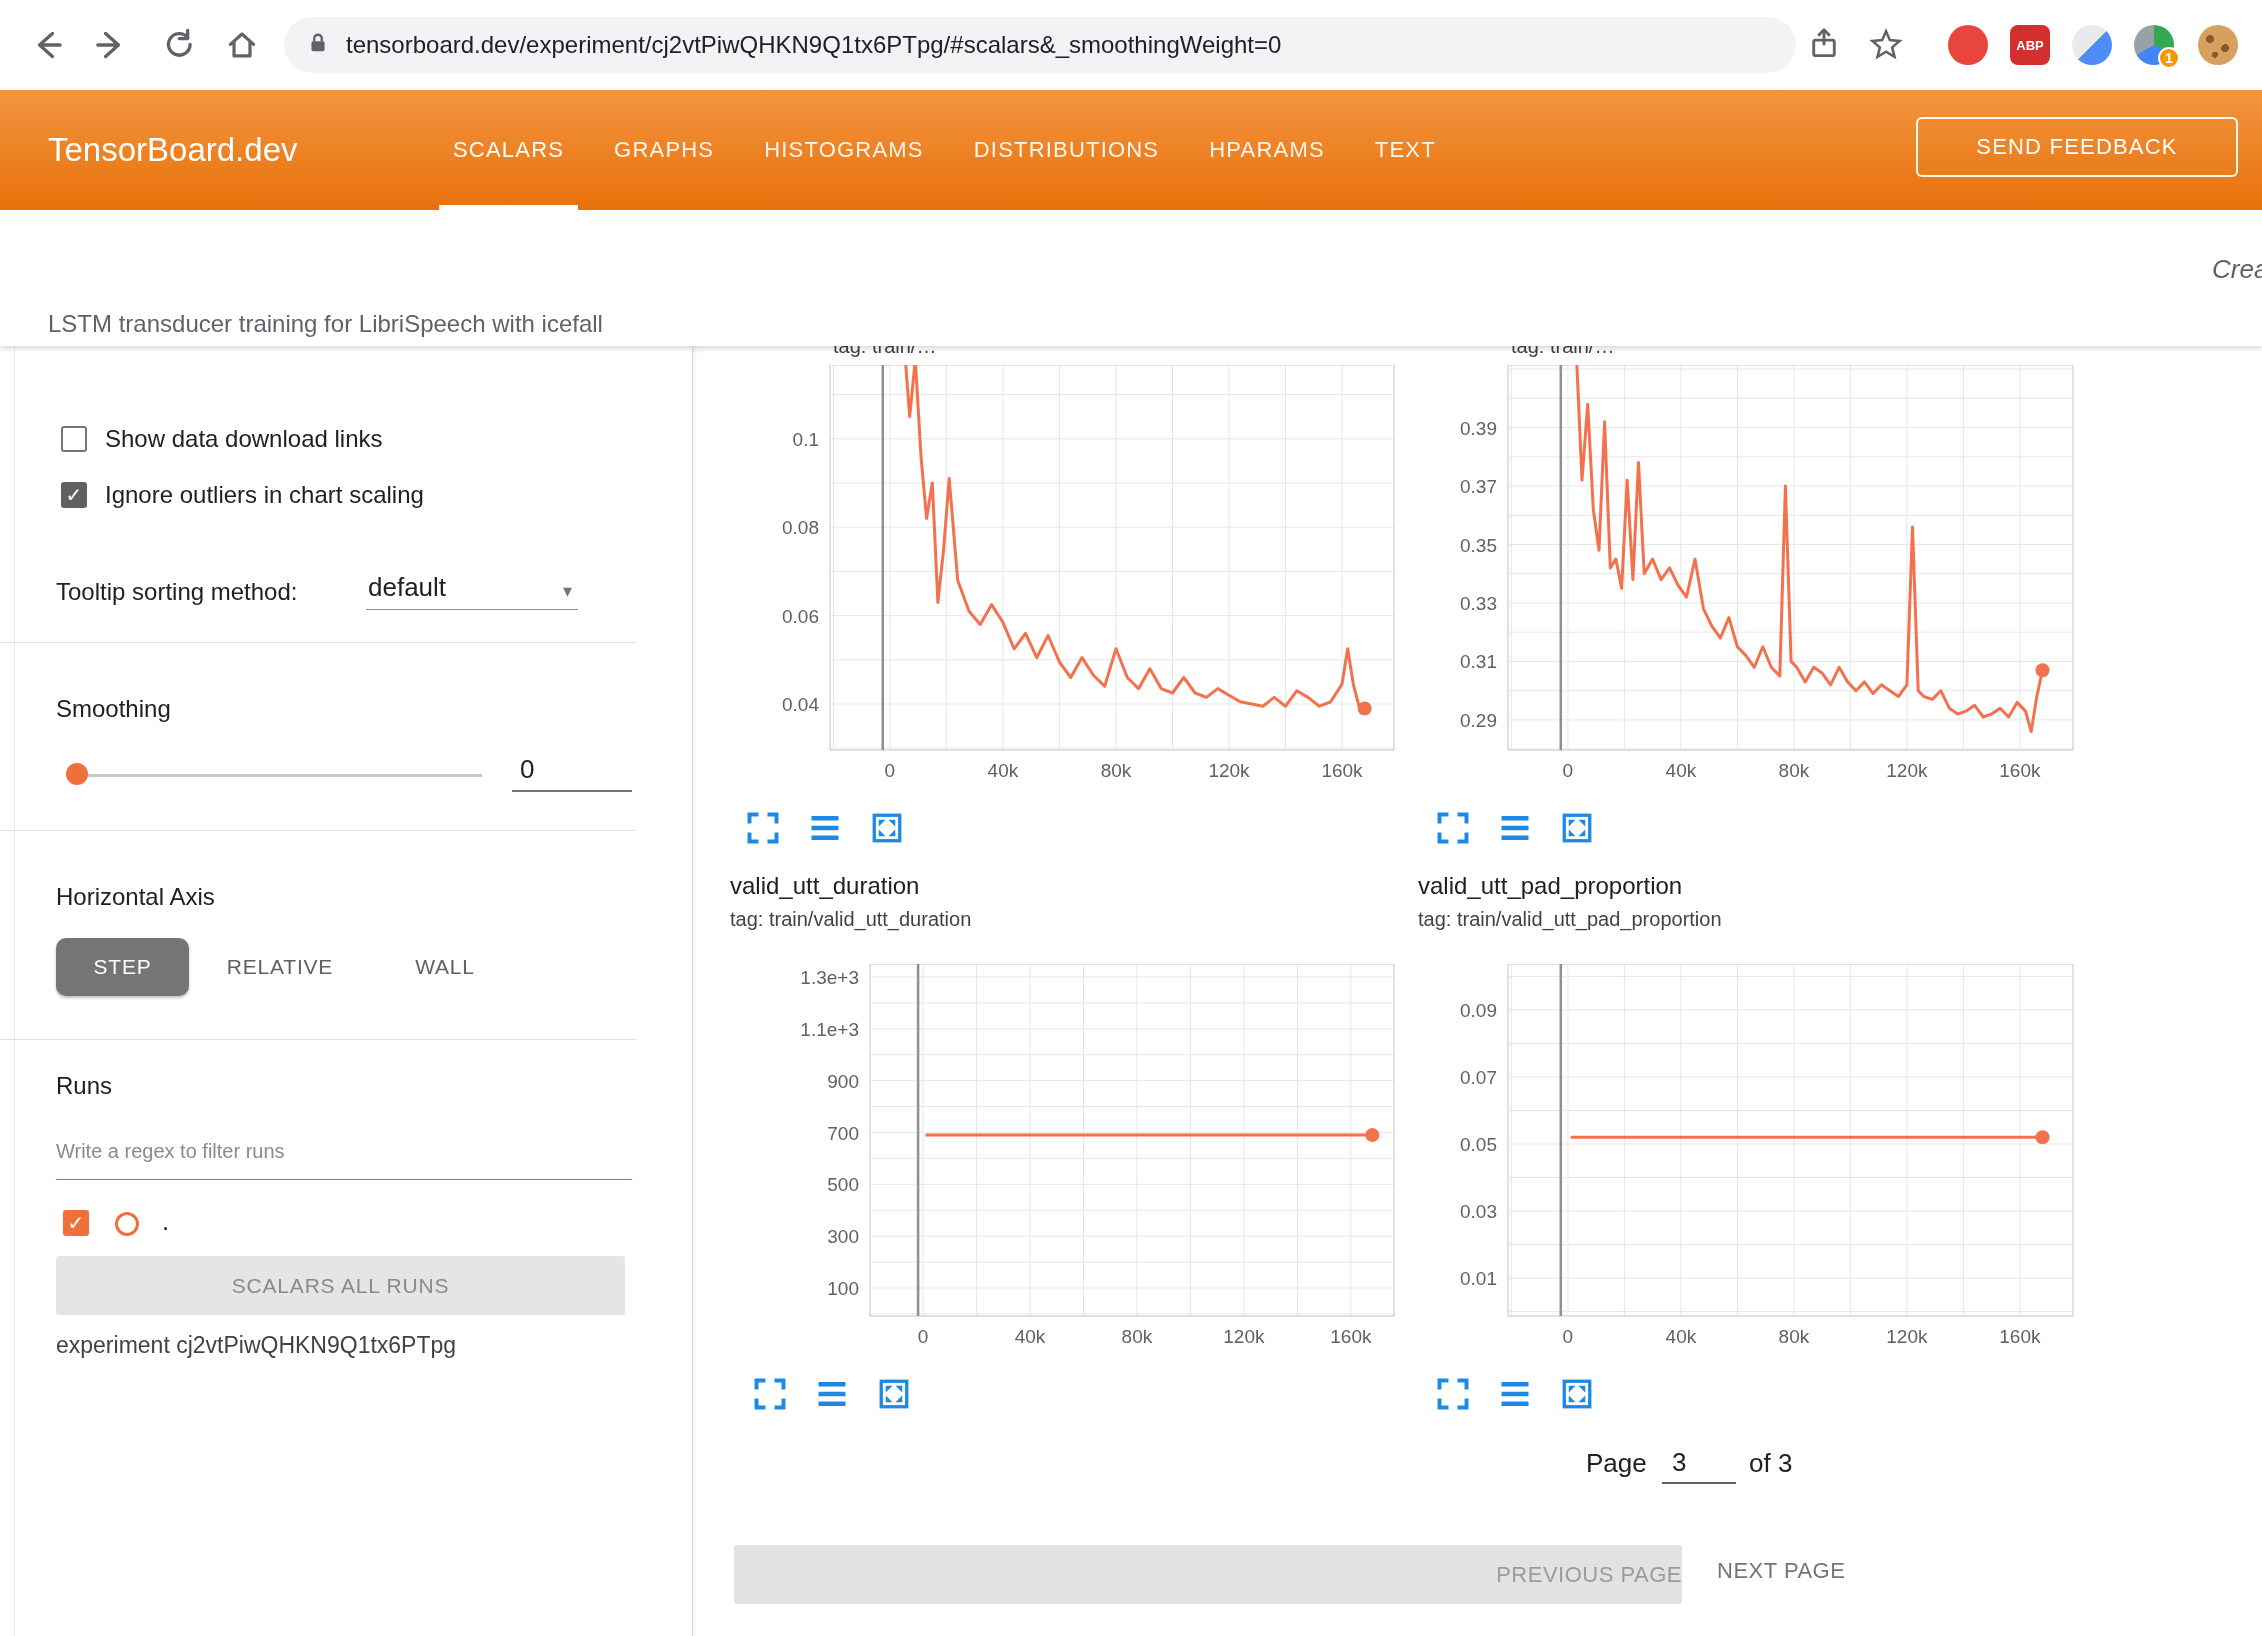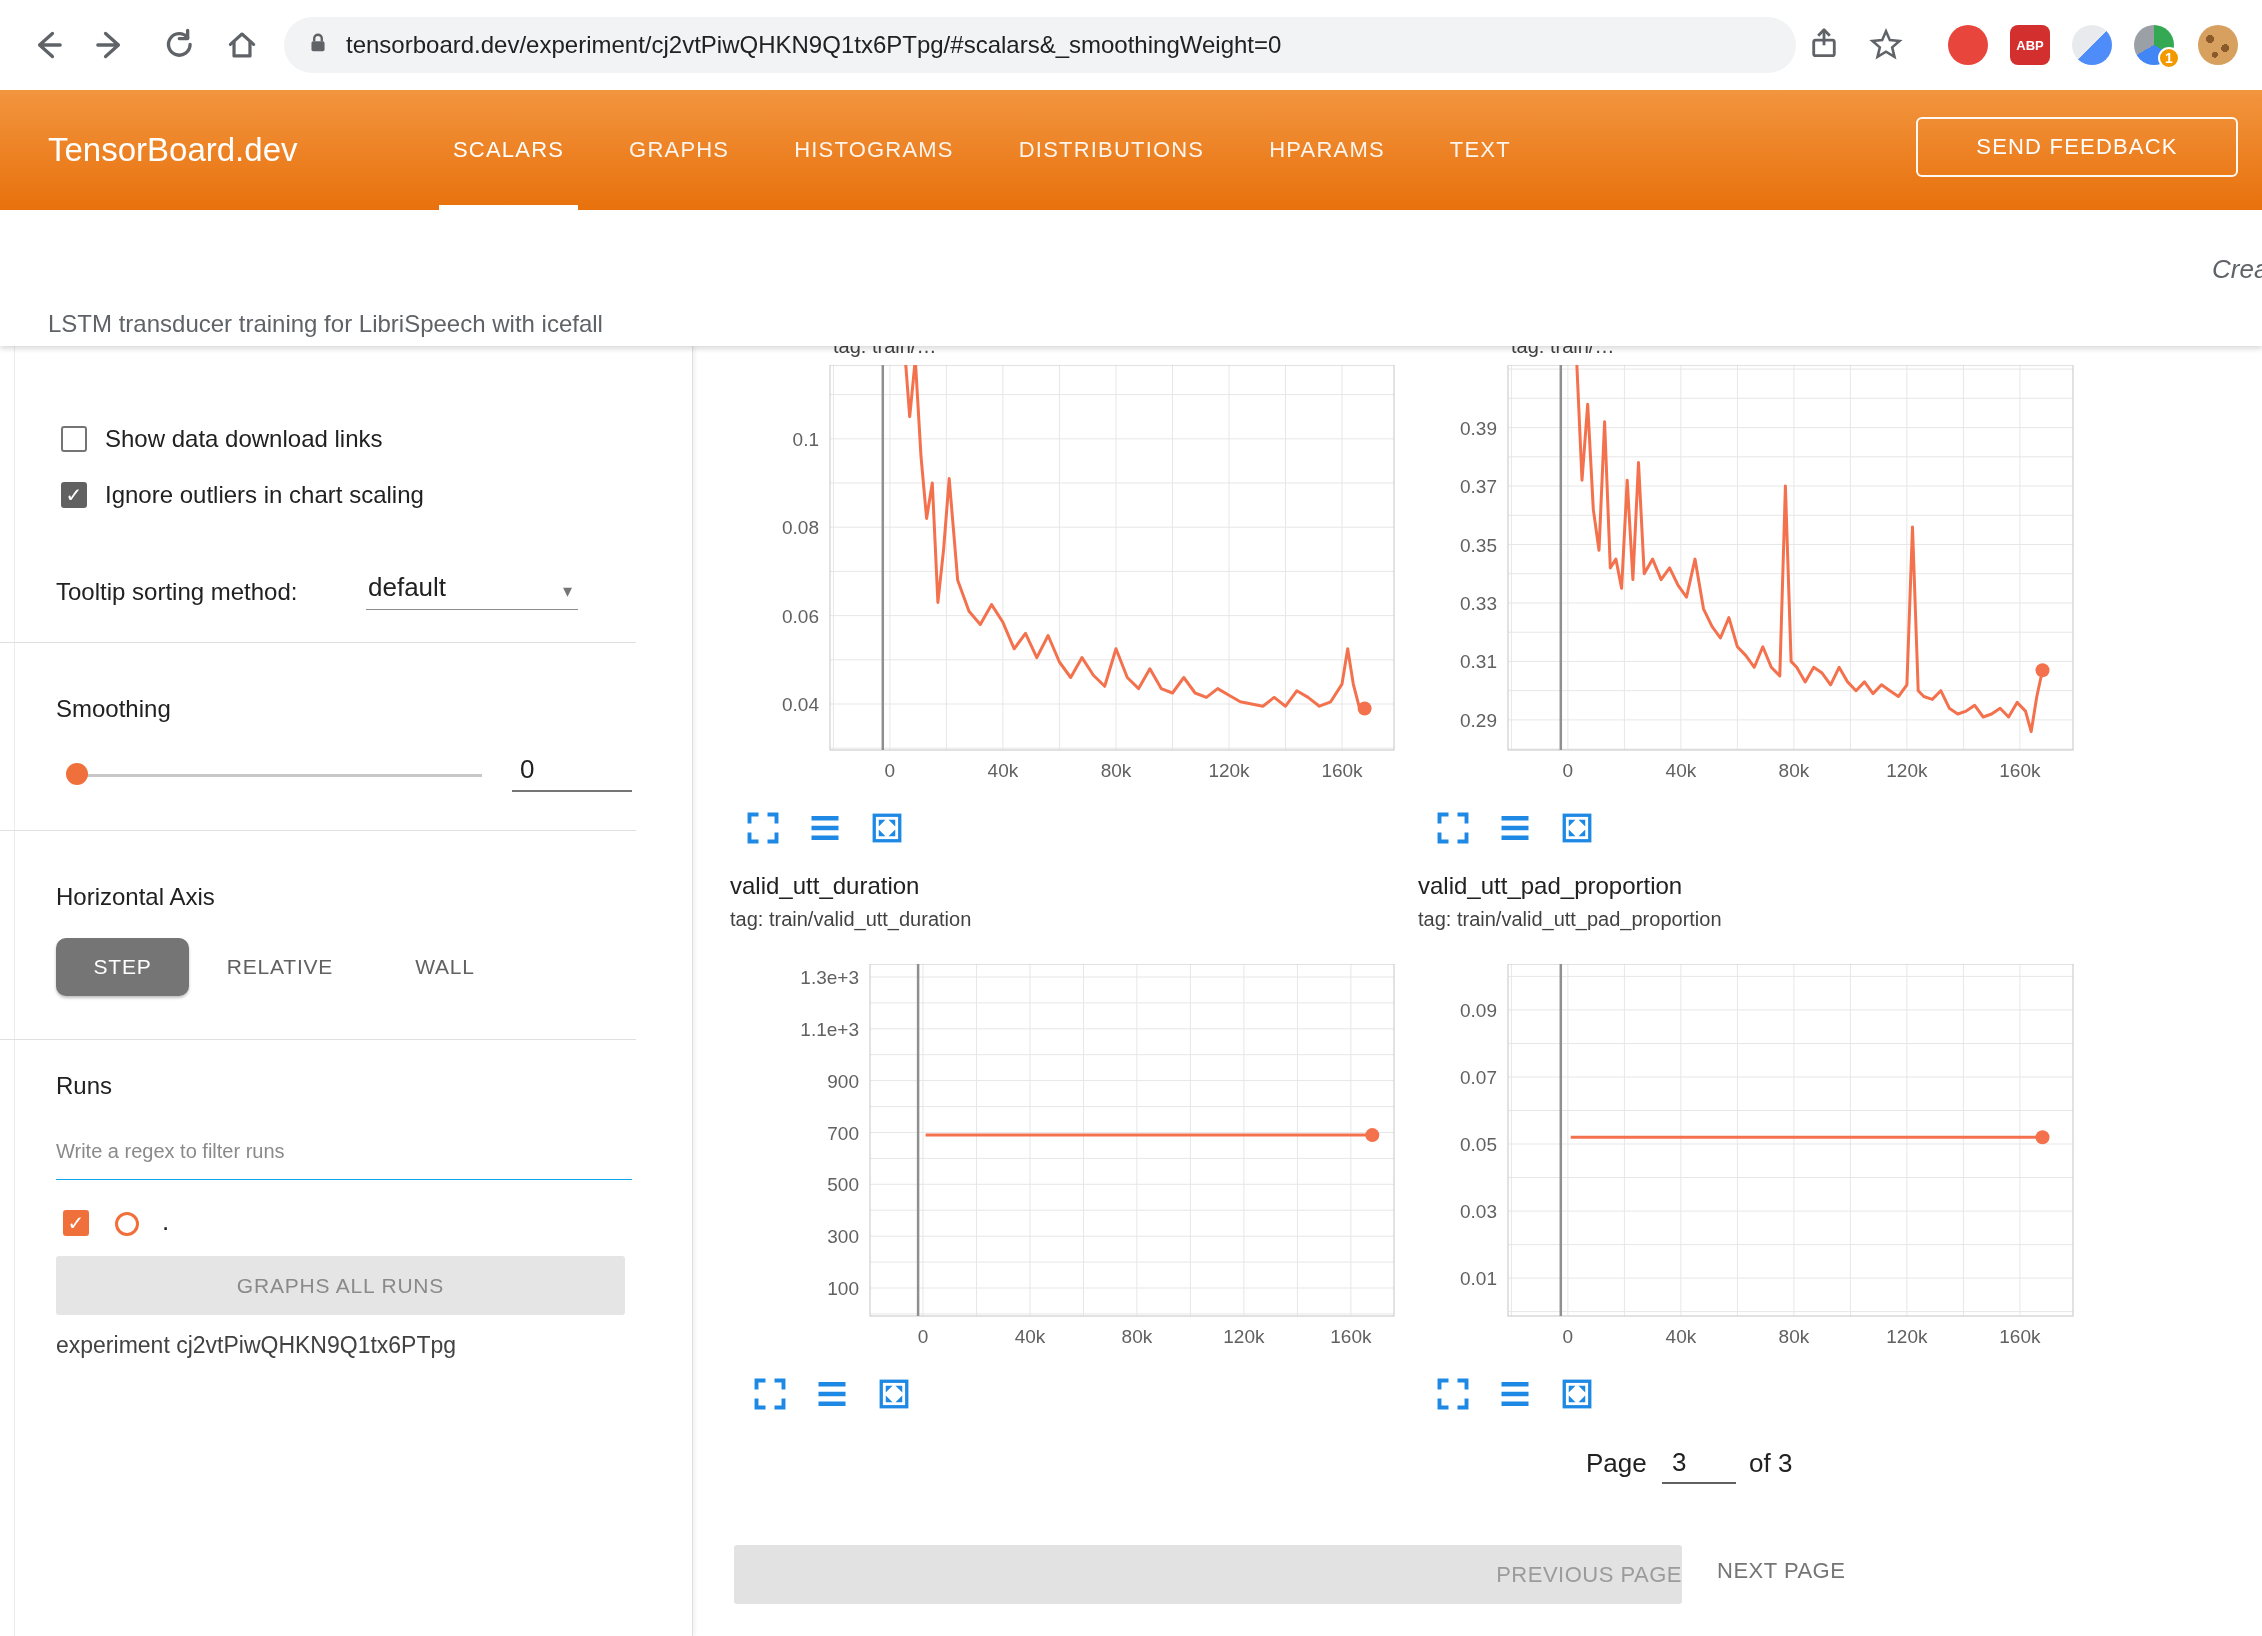--- a/index.html
+++ b/index.html
@@ -17,21 +17,21 @@
   .extcircle{position:absolute;width:40px;height:40px;border-radius:50%;cursor:pointer}
   #ext-abp{position:absolute;width:40px;height:40px;border-radius:8px;background:#d32f2f;color:#fff;
            font-size:13px;font-weight:bold;display:flex;align-items:center;justify-content:center;cursor:pointer}
   #ext-avatar .badge{position:absolute;right:-6px;bottom:-4px;width:22px;height:22px;border-radius:50%;
            background:#f29900;color:#fff;font-size:14px;font-weight:bold;display:flex;align-items:center;justify-content:center;border:2px solid #fff}
 
   
   #tbheader{position:absolute;left:0;top:90px;width:2262px;height:120px;
             background:linear-gradient(180deg,#f2953f 0%,#e8710c 100%);z-index:19}
   #logo{position:absolute;left:48px;top:0;height:120px;line-height:120px;color:#fff;font-size:33px;font-weight:normal}
-  #nav{position:absolute;left:437px;top:0;height:120px;display:flex;gap:33px}
+  #nav{position:absolute;left:437px;top:0;height:120px;display:flex;gap:18px}
   .tab{position:relative;display:flex;align-items:center;height:100%;padding:0 16px;color:rgba(255,255,255,.92);
        font-size:22px;letter-spacing:1.2px;font-weight:500;cursor:pointer}
   .tab.active{color:#fff}
   .tab.active::after{content:"";position:absolute;left:2px;right:2px;bottom:0;height:5px;background:#fff}
   #feedback{position:absolute;right:24px;top:27px;width:322px;height:60px;border:2px solid rgba(255,255,255,.95);
             border-radius:6px;background:transparent;color:#fff;font-size:22px;letter-spacing:1.2px;
             display:flex;align-items:center;justify-content:center;cursor:pointer;font-family:inherit}
 
   
   #subheader{position:absolute;left:0;top:210px;width:2262px;height:136px;background:#fff;z-index:10;
@@ -205,21 +205,21 @@
 
     <div class="divider" style="top:693px"></div>
 
     <span class="slabel" style="position:absolute;left:56px;top:726px">Runs</span>
     <input id="run-filter" placeholder="Write a regex to filter runs" style="">
     <span class="checkbox orange" style="position:absolute;left:63px;top:864px">
         <span class="check">✓</span>
       </span>
     <span id="run-color-circle"></span>
     <span id="run-dot-label">.</span>
-    <button id="toggle-runs">GRAPHS ALL RUNS</button>
+    <button id="toggle-runs">SCALARS ALL RUNS</button>
     <span id="exp-label">experiment cj2vtPiwQHKN9Q1tx6PTpg</span>
   </div>
 
   <div id="content">
 
     <span class="chart-tag-clipped" style="left:140px;top:-12px">tag: train/…</span>
     <span class="chart-tag-clipped" style="left:818px;top:-12px">tag: train/…</span>
 
     <svg class="plot" style="left:67px;top:19px" width="644" height="425" viewBox="0 0 644 425">
         <line x1="73.4" y1="0" x2="73.4" y2="385" stroke="#e7e7e7" stroke-width="1"></line>

